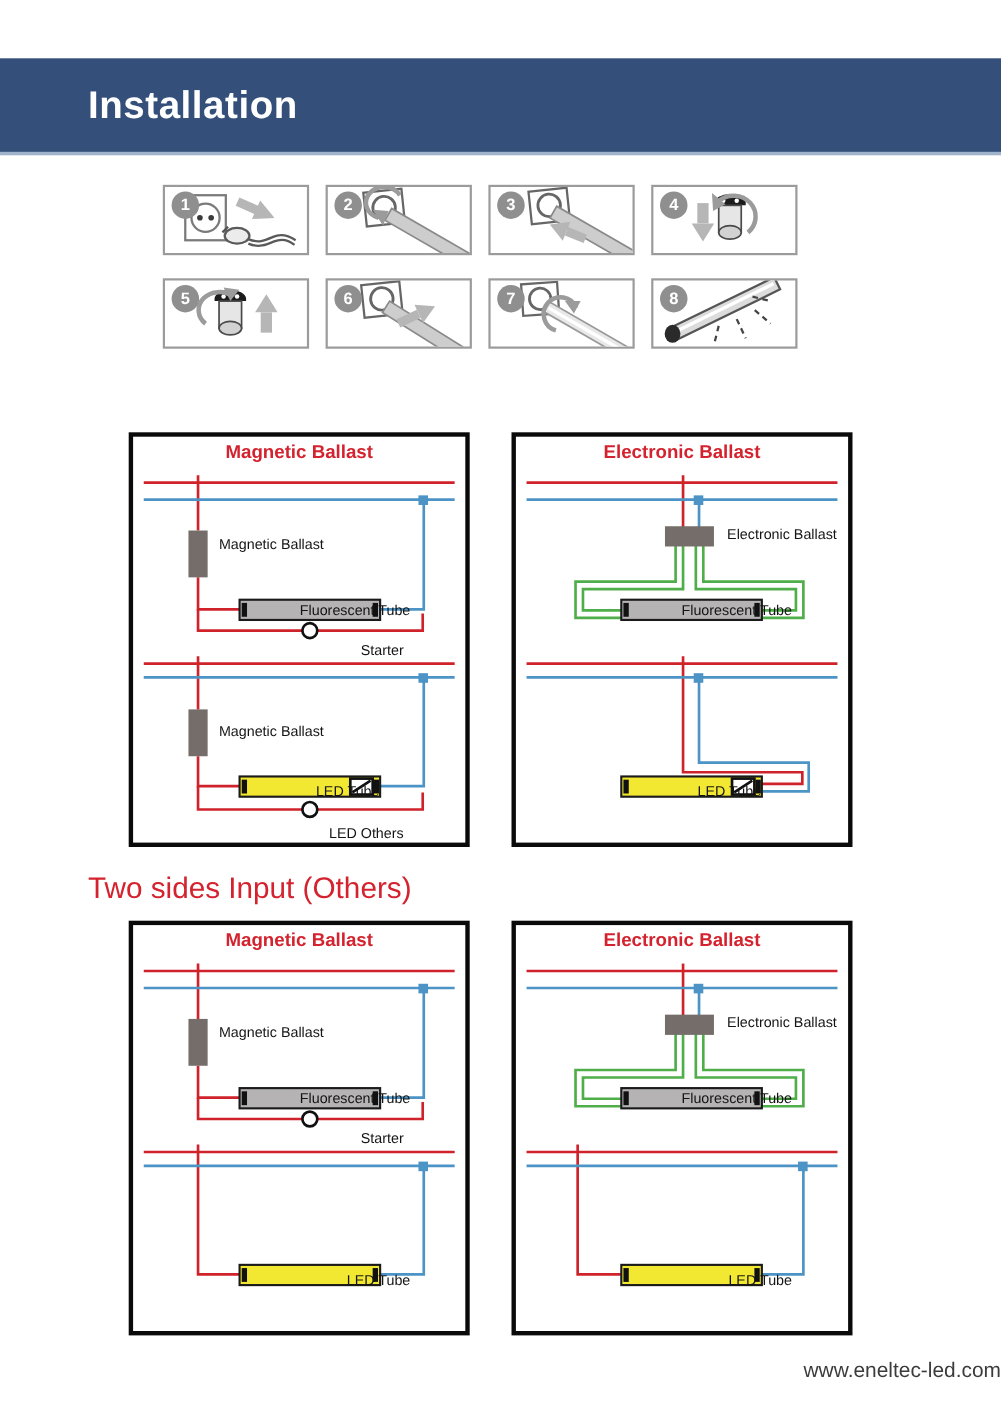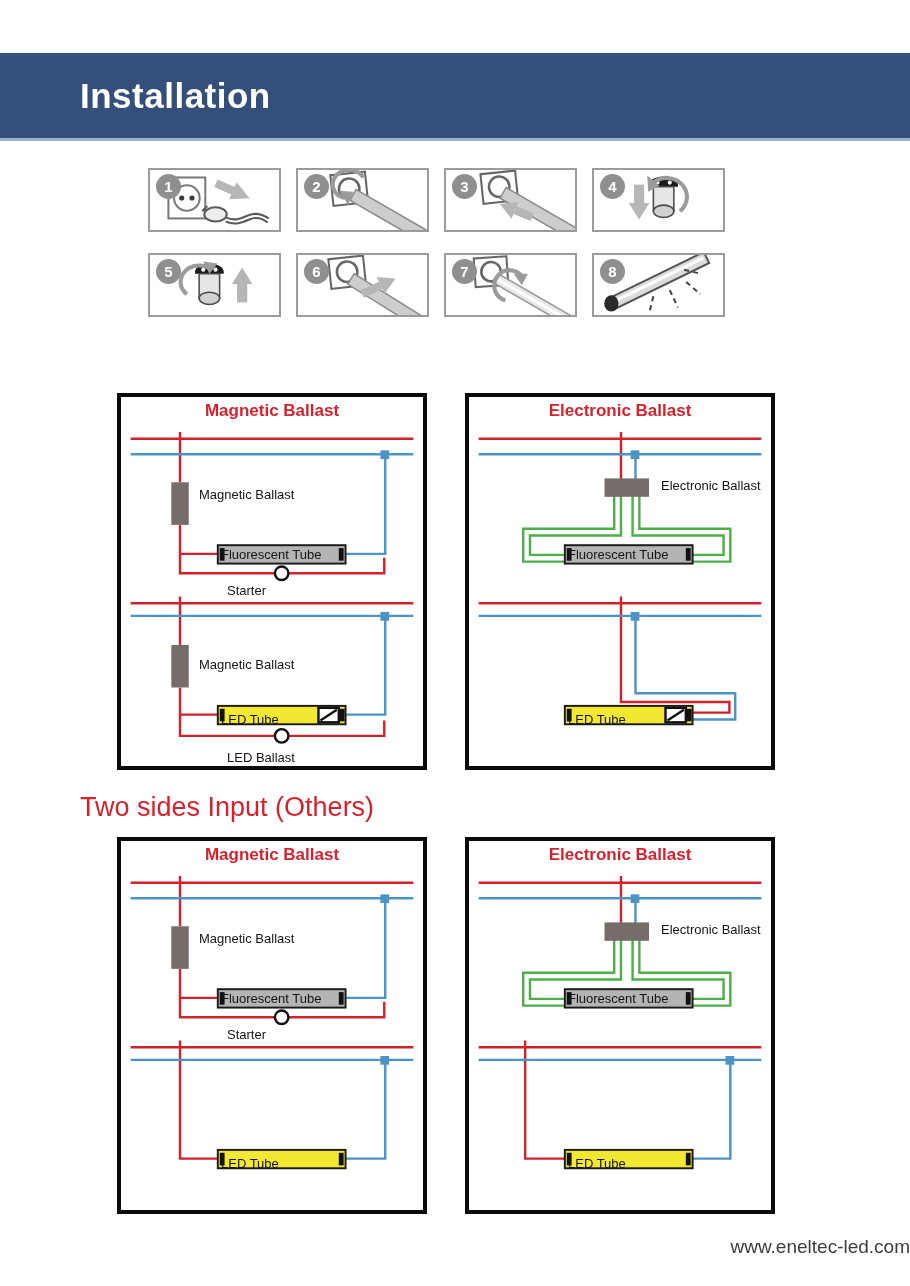--- a/index.html
+++ b/index.html
@@ -22,21 +22,21 @@
 
   
   .section-title{position:absolute;left:80px;color:#d4232e;font-size:27px;white-space:nowrap;}
 
   
   .panel{position:absolute;width:310px;height:377px;border:4px solid #0a0a0a;background:#fff;box-sizing:border-box;}
   .panel svg.wires{position:absolute;left:0;top:0;width:100%;height:100%;}
   .panel-title{position:absolute;left:0;right:0;top:4px;text-align:center;color:#d4232e;
                font-size:17px;font-weight:bold;}
   .lbl{position:absolute;font-size:13px;color:#141414;white-space:nowrap;line-height:15px;}
-  .ctr{text-align:left;}
+  .ctr{text-align:right;padding-left:20px;}
 
   .footer{position:absolute;left:0;top:1236px;width:910px;text-align:right;font-size:19px;color:#3c3c3c;}
 </style>
 </head>
 <body>
 
 <div id="page">
 
   <div class="banner">
     <h1>Installation</h1>
@@ -227,21 +227,21 @@
       <line x1="206" y1="328" x2="223" y2="317" stroke="#111" stroke-width="2.5"></line>
       <rect x="226" y="316" width="5" height="13" fill="#111"></rect>
       <circle cx="166" cy="344" r="7" fill="#fff" stroke="#111" stroke-width="2.5"></circle>
     </svg>
     <div class="panel-title">Magnetic Ballast</div>
     <div class="lbl" style="left:78px;top:90px">Magnetic Ballast</div>
     <div class="lbl ctr" style="left:100px;top:150px;width:132px">Fluorescent Tube</div>
     <div class="lbl ctr" style="left:106px;top:186px;width:120px">Starter</div>
     <div class="lbl" style="left:78px;top:260px">Magnetic Ballast</div>
     <div class="lbl ctr" style="left:100px;top:315px;width:104px">LED Tube</div>
-    <div class="lbl ctr" style="left:106px;top:353px;width:120px">LED Ballast</div>
+    <div class="lbl ctr" style="left:106px;top:353px;width:120px">LED Others</div>
   </div>
 
   <div class="panel" style="left:465px;top:393px">
     <svg class="wires" viewBox="0 0 312 369">
 
       <g stroke="#d0222b" stroke-width="2.5" fill="none">
         <path d="M10,37 H302"></path>
           <path d="M157,30 V80"></path>
       </g>
       <g stroke="#4c93c6" stroke-width="2.5" fill="none">

